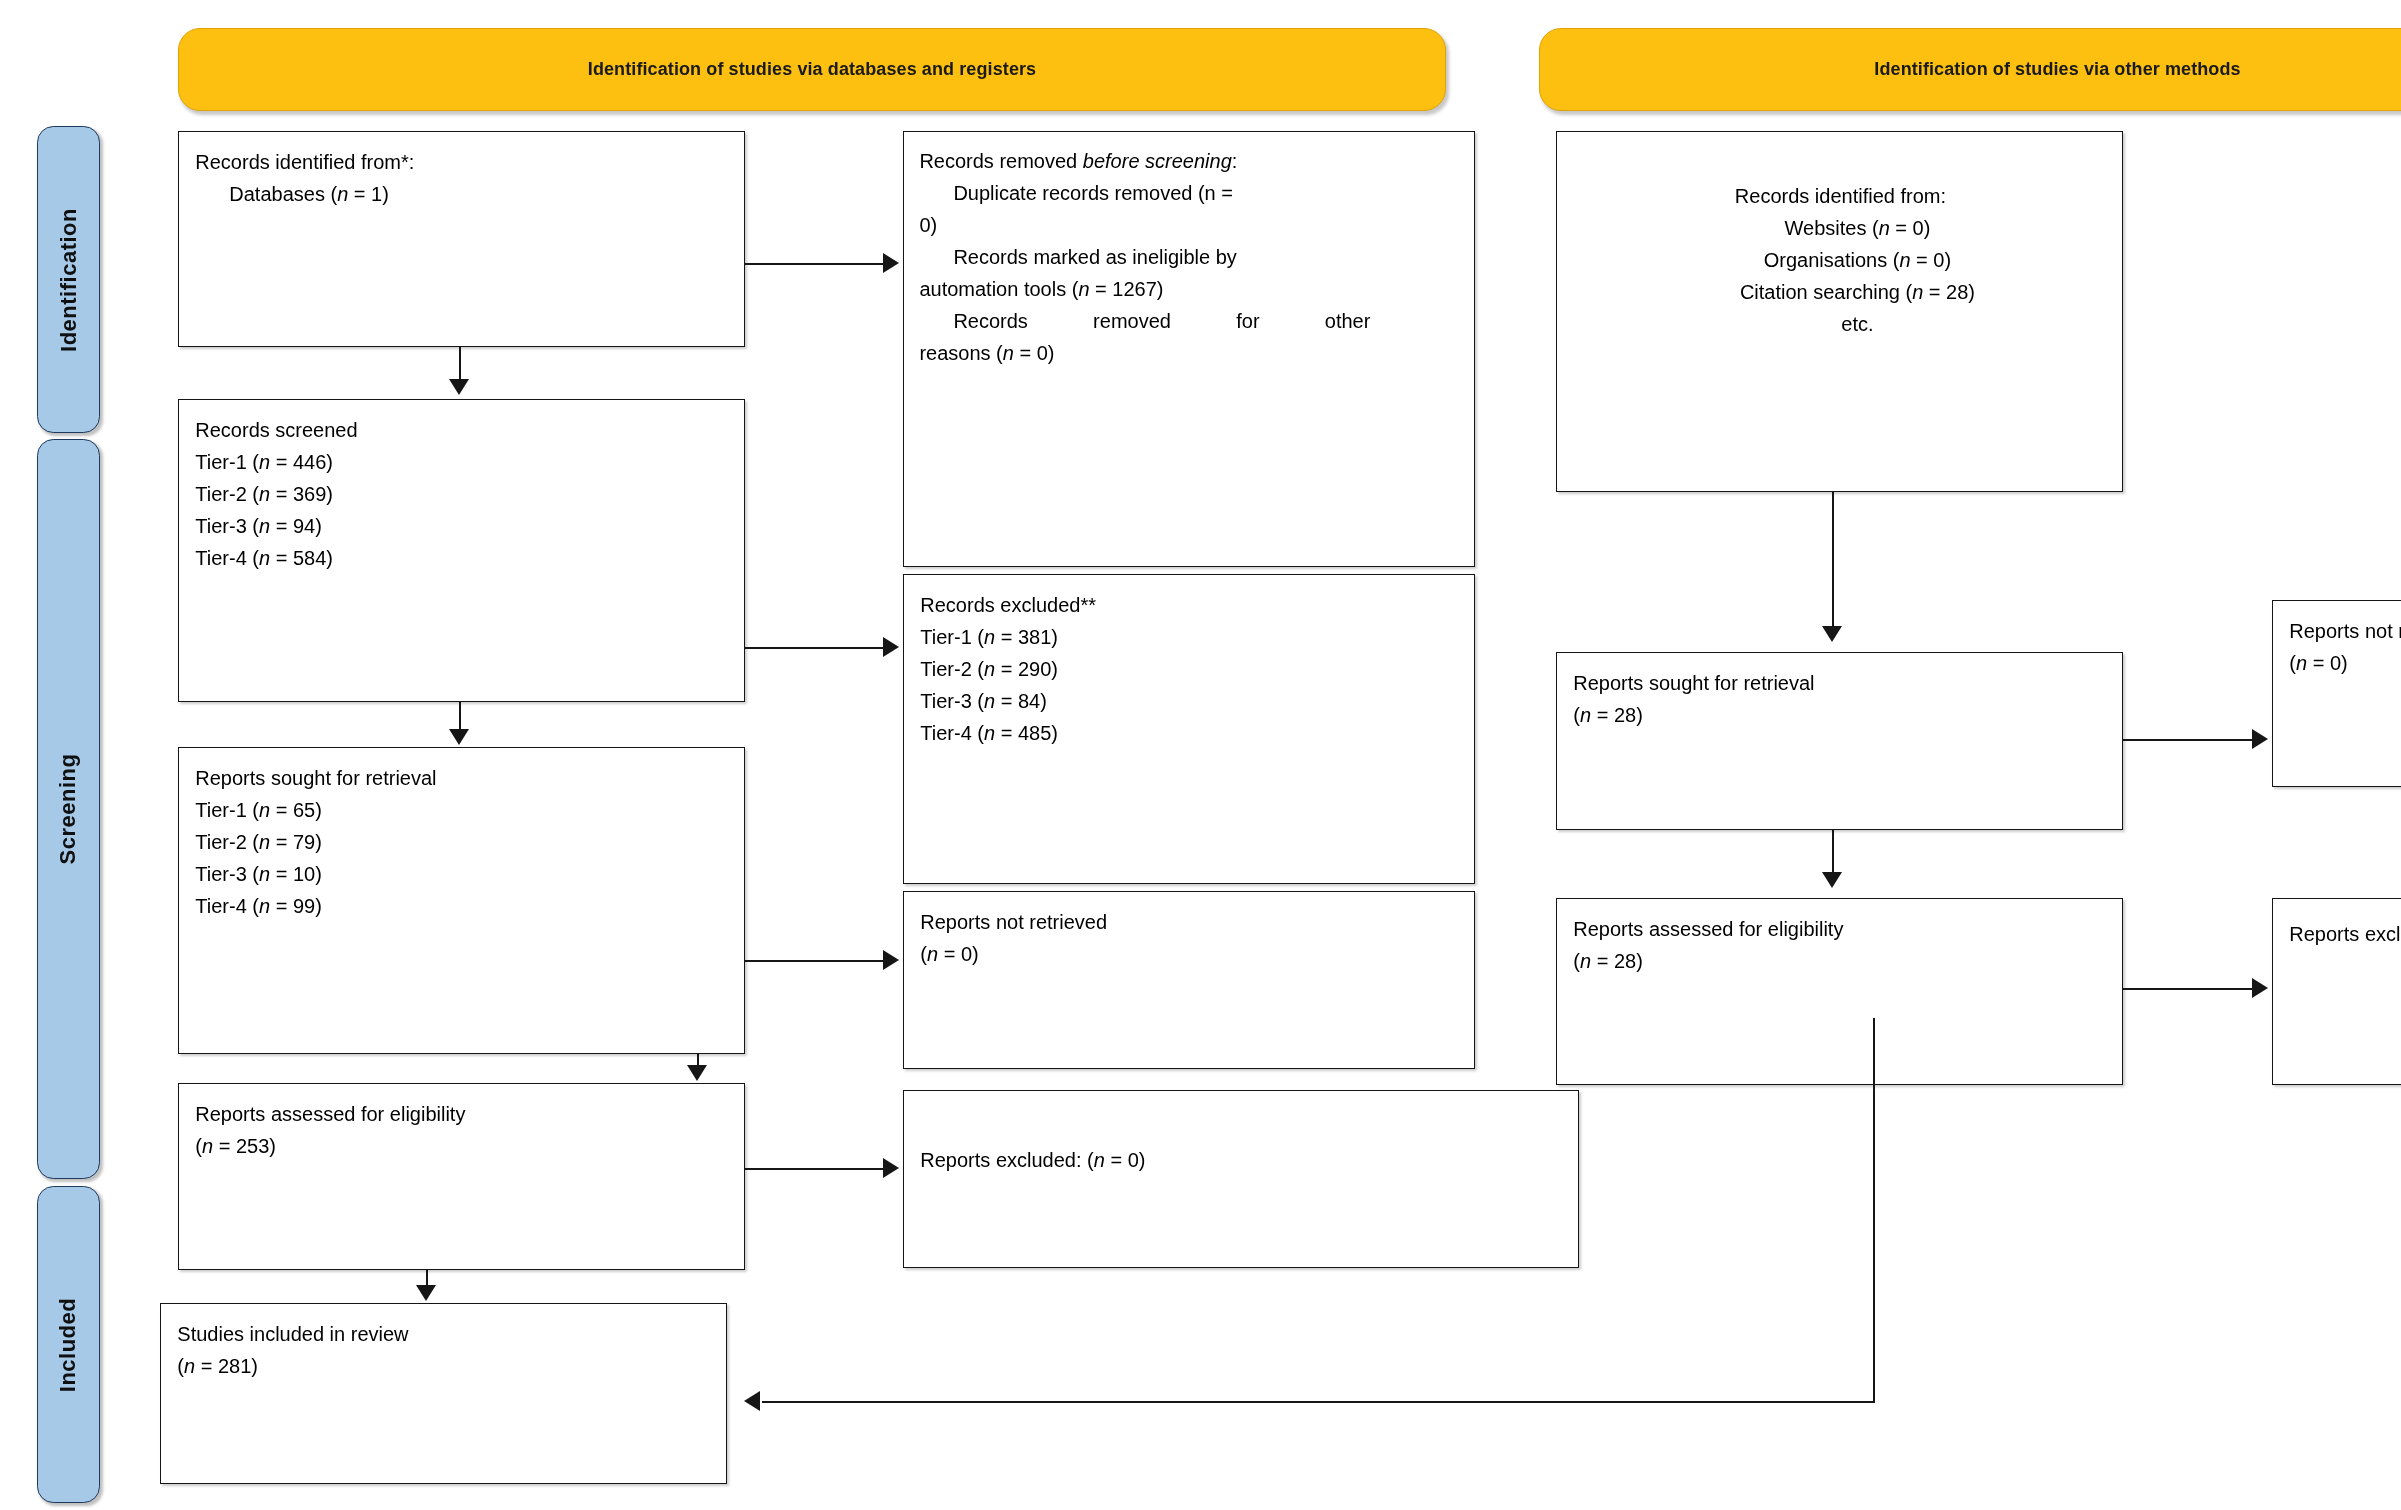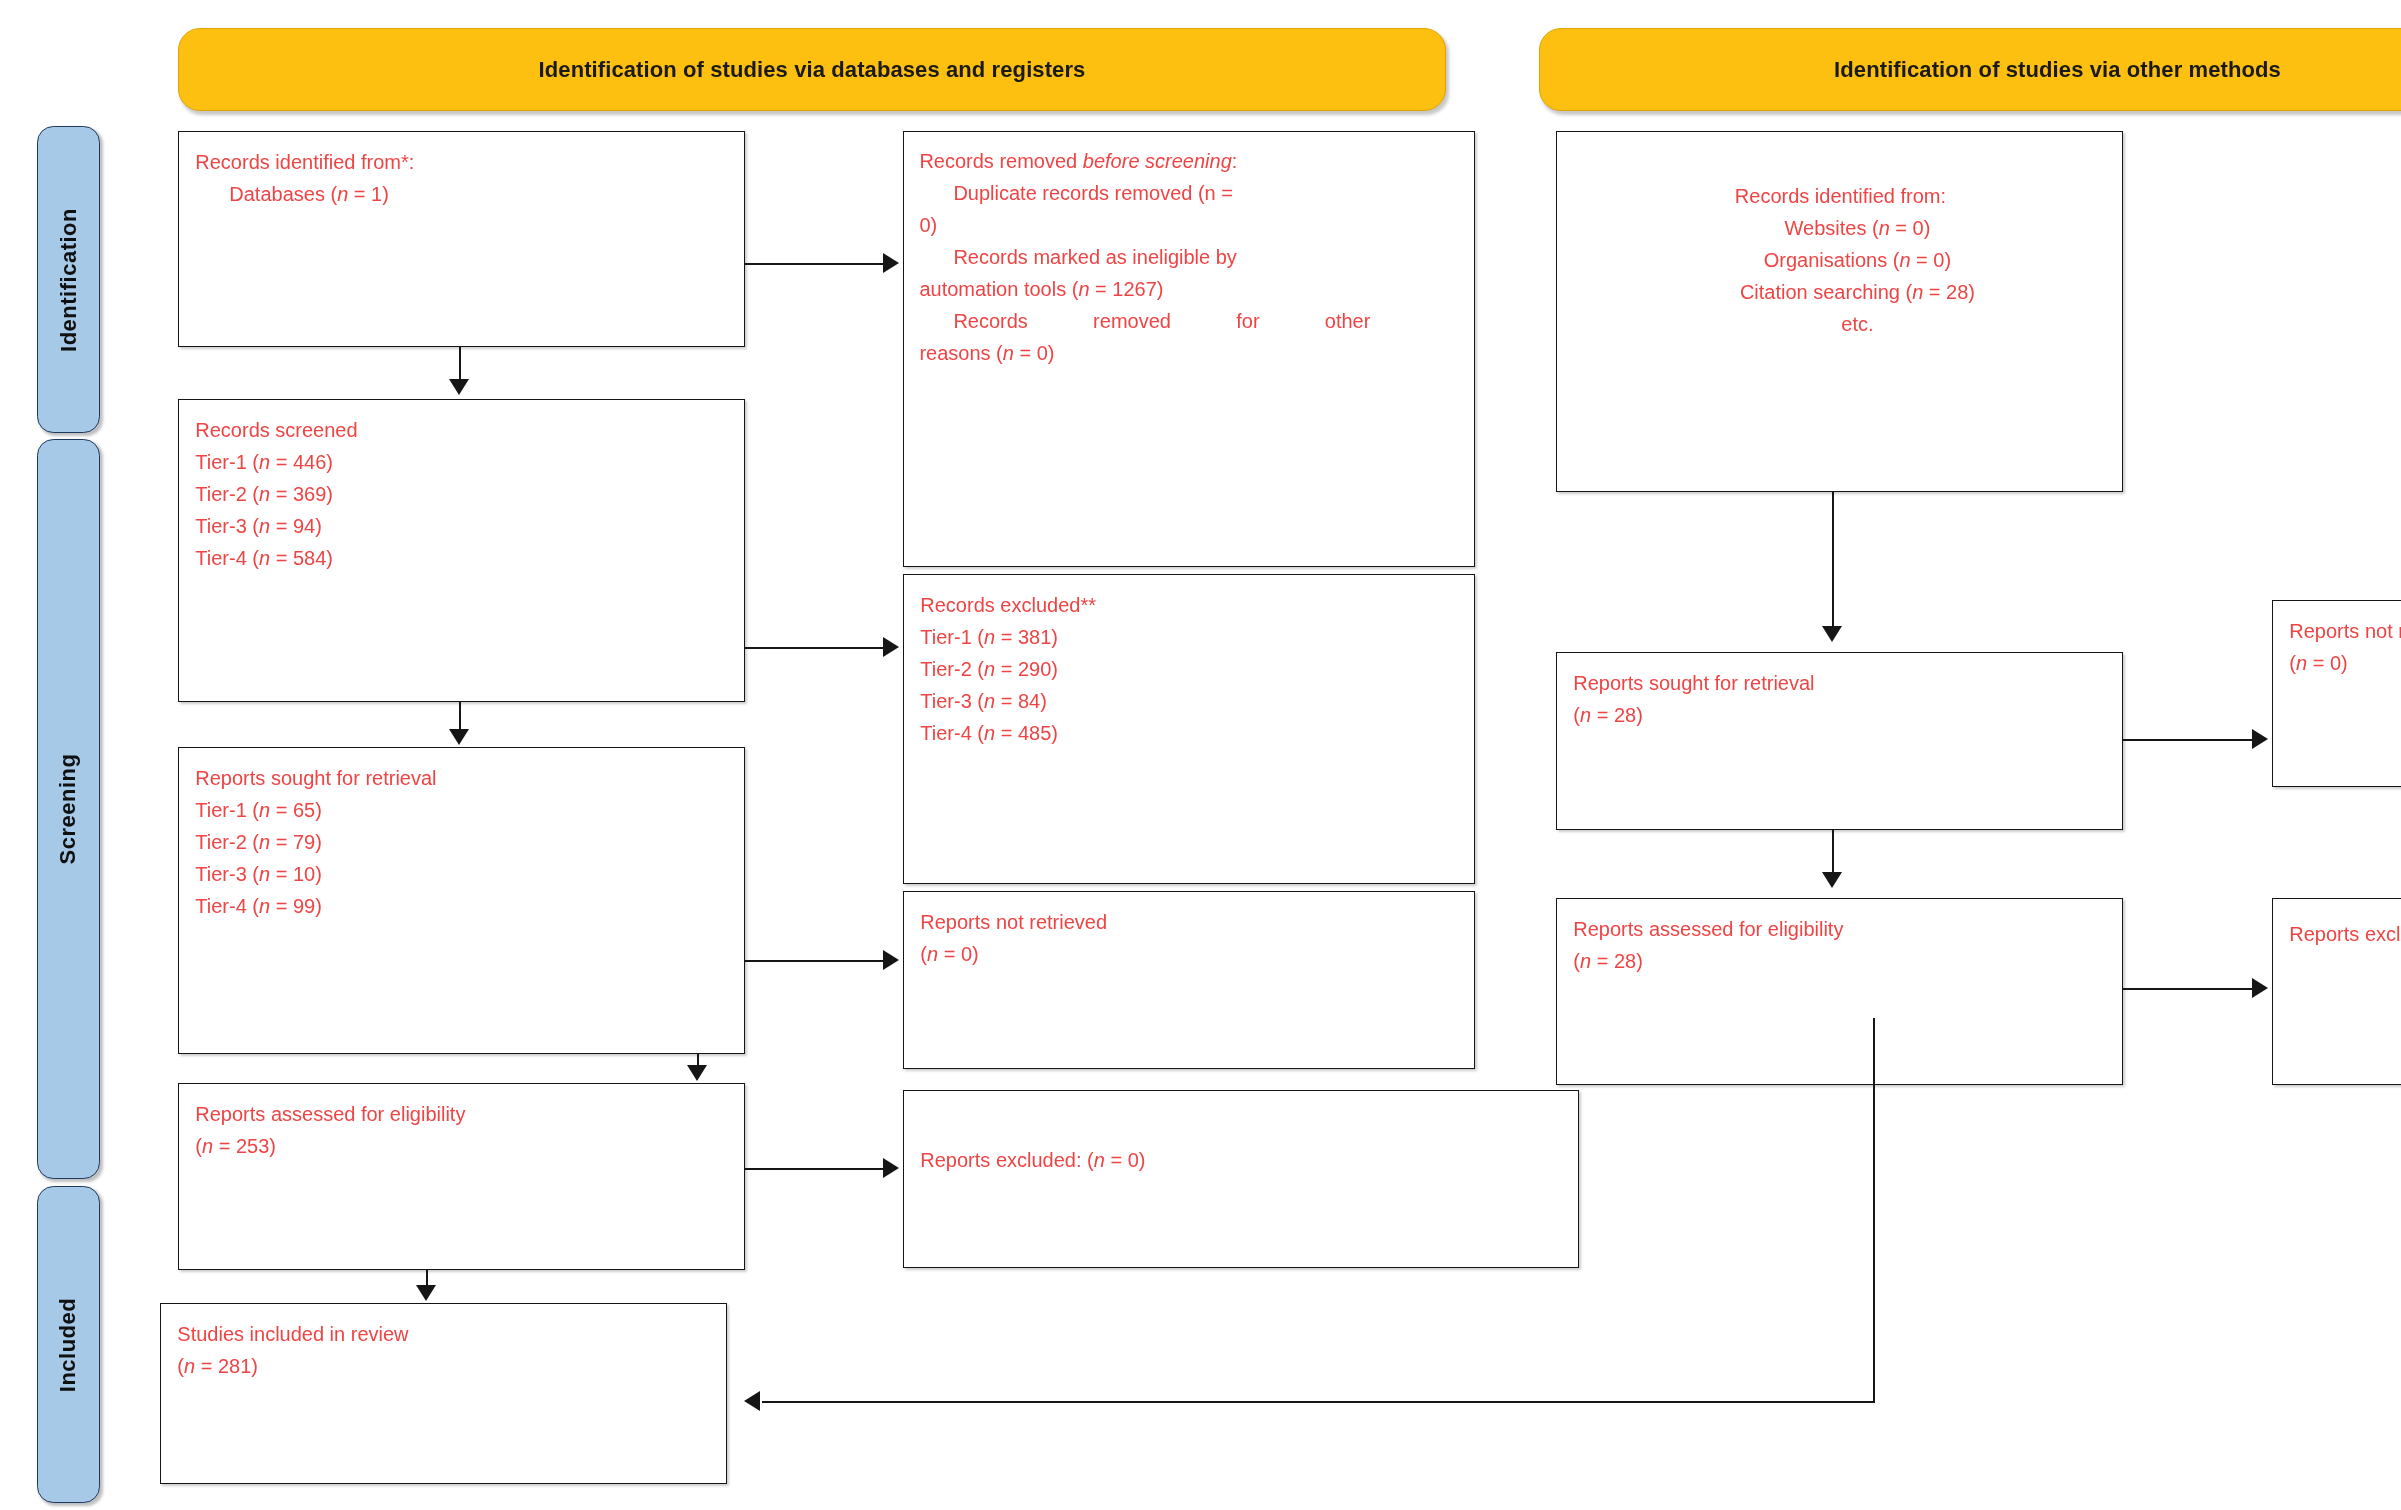--- a/index.html
+++ b/index.html
@@ -24,21 +24,21 @@
     position: absolute;
     background: #fdc010;
     border-radius: 22px;
     border: 1.4px solid #e0a400;
     box-shadow: 2.4px 3.4px 3.4px rgba(0,0,0,0.22);
     display: flex;
     align-items: center;
     justify-content: center;
     color: #1a1a1a;
     font-weight: bold;
-    font-size: 22px;
+    font-size: 18px;
     letter-spacing: 0.1px;
     text-align: center;
     padding: 0 14.4px;
   }
 
   
   .phase-tab {
     position: absolute;
     background: #a6c9e8;
     border: 1.9px solid #1f3a5f;
@@ -62,21 +62,21 @@
   .node {
     position: absolute;
     background: #ffffff;
     border: 1.9px solid #151515;
     box-shadow: 1.9px 2.4px 2.4px rgba(0,0,0,0.20);
     padding: 14.4px 14.4px 10.6px 16.3px;
   }
   .node .ln {
     font-size: 20px;
     line-height: 1.60;
-    color: #ef4444;
+    color: #000000;
     white-space: nowrap;
   }
   .node .ln.indent { padding-left: 34px; }
   .node .ln.justify {
     white-space: normal;
     text-align: justify;
     text-align-last: justify;
   }
   .node em { }
   .node i.nvar { font-style: italic; }

